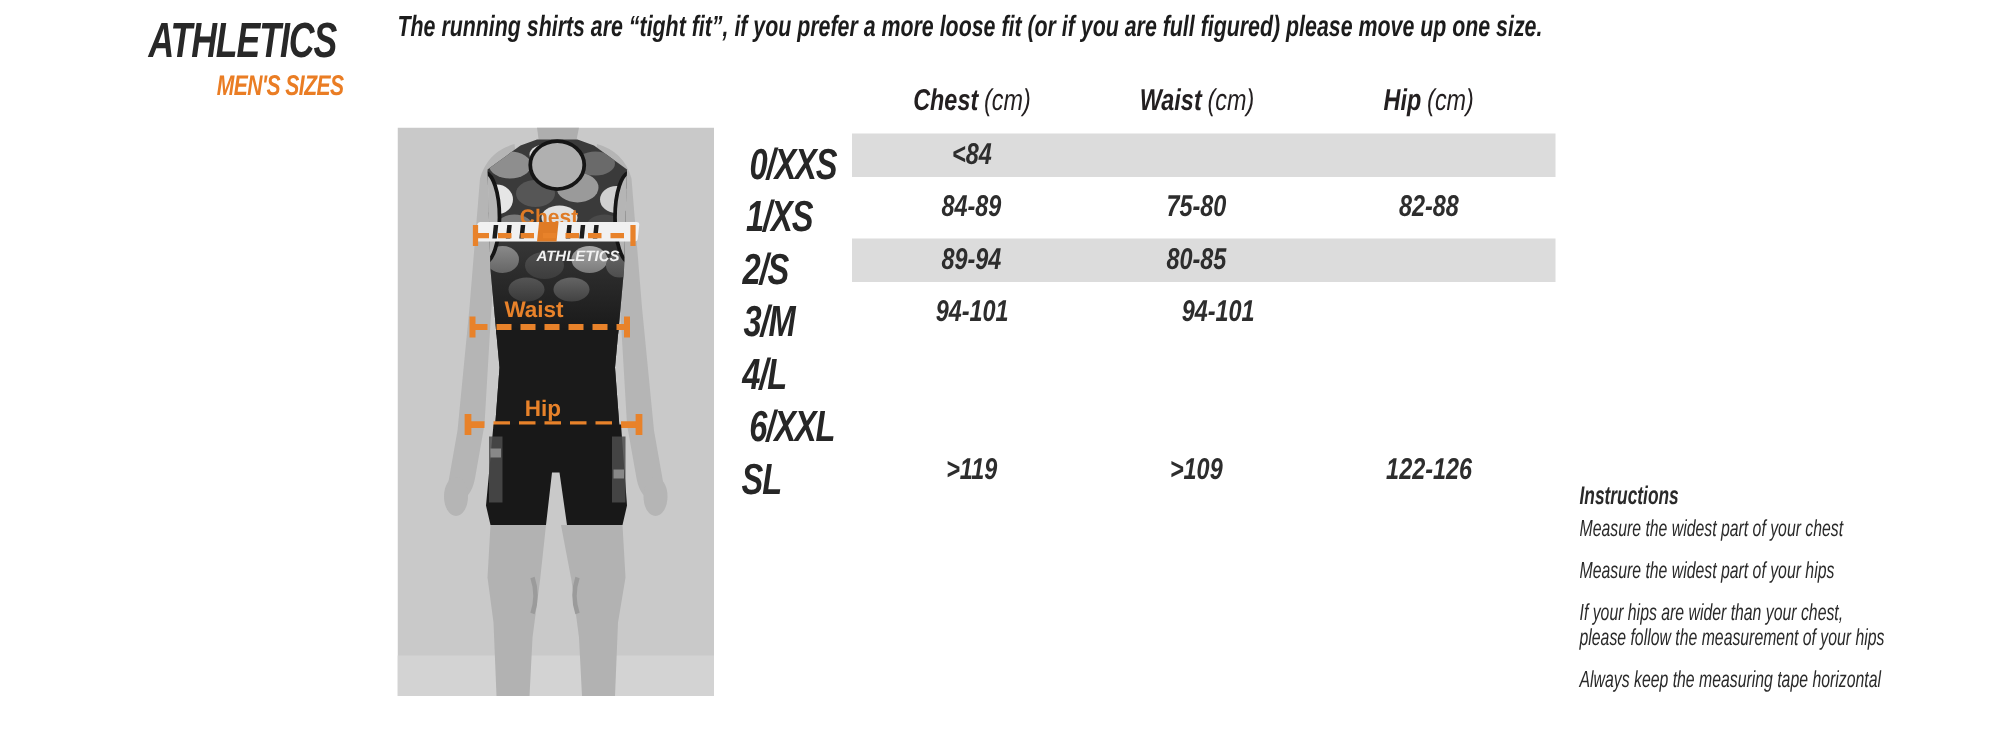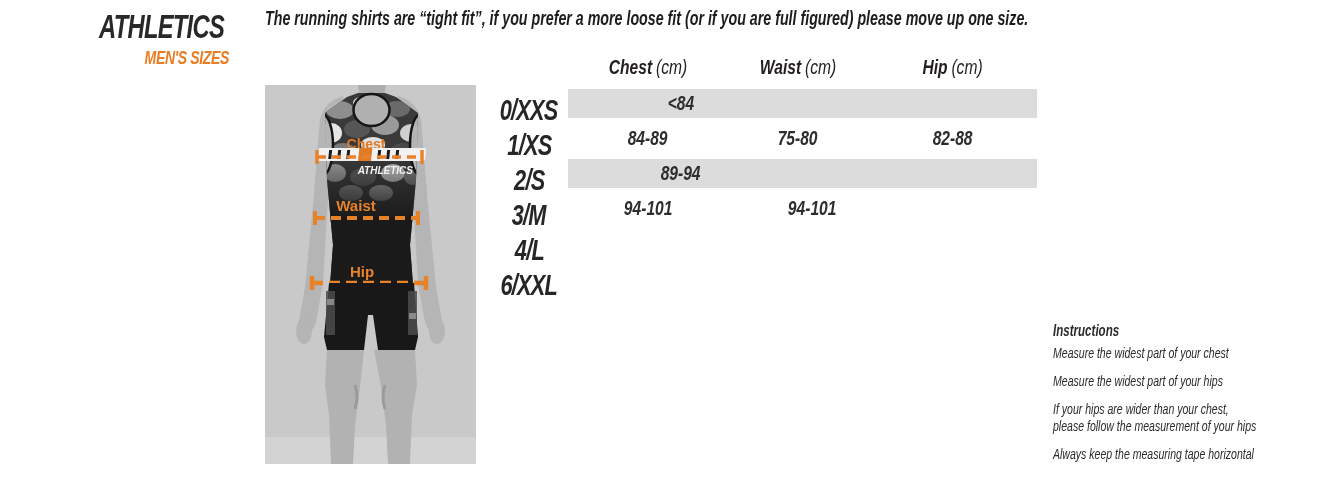--- a/index.html
+++ b/index.html
@@ -33,23 +33,23 @@
     white-space:nowrap; transform:scaleX(.73); transform-origin:0 0;
   }
 
   
   .photo { position:absolute; left:265px; top:85px; width:211px; height:379px; }
 
   
   .size-table { position:absolute; left:490px; top:49px; width:547px; }
   .trow { display:flex; align-items:center; height:35px; }
   .thead-row { height:37px; align-items:flex-start; padding-top:4px; }
-  .col-size { width:78px; display:flex; justify-content:center; align-items:center;margin-top:14px; }
+  .col-size { width:78px; display:flex; align-items:center;margin-top:14px; }
   .band { width:469px; height:29px; display:flex; align-items:center; }
-  .band.gray { background:#dcdcdc;padding-left:33px; }
+  .band.gray { background:#dcdcdc; }
   .band.clear { background:transparent; }
   .cell { display:flex; justify-content:center; align-items:center; }
   .c1 { width:160px; } .c2 { width:140px; } .c3 { width:169px; }
   .hcell { font-size:20px; font-style:italic; white-space:nowrap;
            transform:scaleX(.78); color:#231f20; }
   .hname { font-weight:bold; }
   .hunit { font-weight:normal; margin-left:5px; }
   .size-label {
     font-size:29px; font-weight:bold; font-style:italic; color:#262626;
     white-space:nowrap; letter-spacing:-1px; transform:scaleX(.75);
@@ -227,20 +227,23 @@
   </div>
 
   <div class="trow">
     <div class="col-size">
         <span class="size-label">2/S</span>
       </div>
     <div class="band gray">
       <div class="cell c1">
           <span class="val">89-94</span>
         </div>
+      <div class="cell c2">
+          <span class="val">80-85</span>
+        </div>
     </div>
   </div>
 
   <div class="trow">
     <div class="col-size">
         <span class="size-label">3/M</span>
       </div>
     <div class="band clear">
       <div class="cell c1">
           <span class="val">94-101</span>
@@ -257,20 +260,36 @@
       </div>
   </div>
 
 
   <div class="trow">
     <div class="col-size">
         <span class="size-label">6/XXL</span>
       </div>
   </div>
 
+  <div class="trow">
+    <div class="col-size">
+        <span class="size-label">SL</span>
+      </div>
+    <div class="band clear">
+      <div class="cell c1">
+          <span class="val">&gt;119</span>
+        </div>
+      <div class="cell c2">
+          <span class="val">&gt;109</span>
+        </div>
+      <div class="cell c3">
+          <span class="val">122-126</span>
+        </div>
+    </div>
+  </div>
 
 </div>
 
 <div class="instructions">
   <div class="ins-title">Instructions</div>
   <div class="ins-item">Measure the widest part of your chest</div>
   <div class="ins-item">Measure the widest part of your hips</div>
   <div class="ins-item">If your hips are wider than your chest,
 please follow the measurement of your hips</div>
   <div class="ins-item">Always keep the measuring tape horizontal</div>

